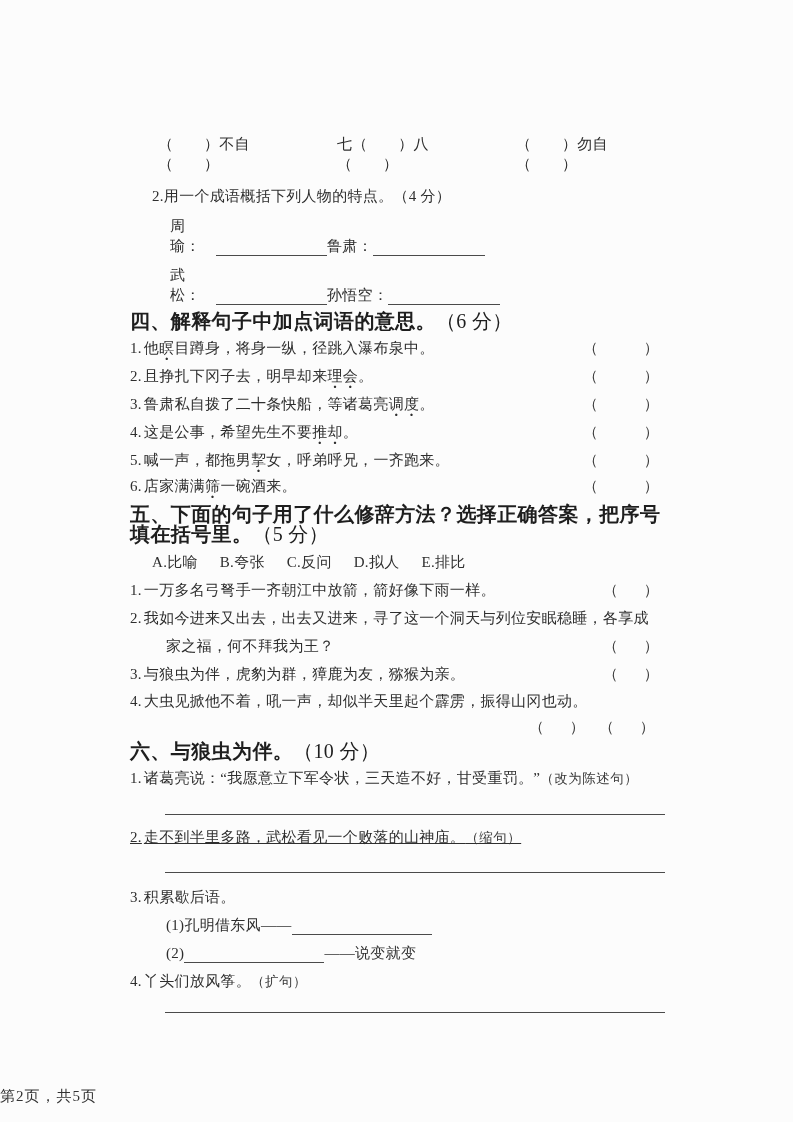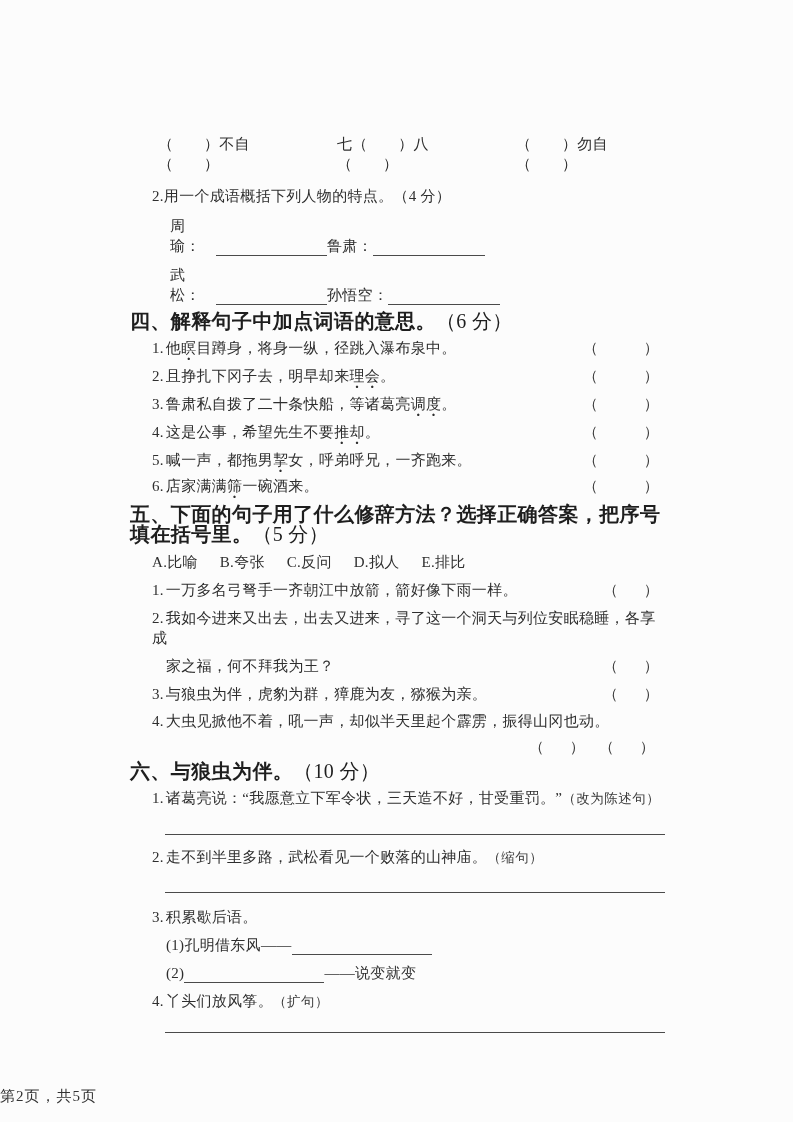--- a/index.html
+++ b/index.html
@@ -23,24 +23,24 @@
   .person-col2{display:inline-flex;align-items:flex-end;}
   .u-line{display:inline-block;border-bottom:1.4px solid #4a4a4a;height:15px;}
   .u-112{width:112px;}
   .u-140{width:140px;}
   
   .sec-title{
     font-family:"Liberation Sans","DejaVu Sans",sans-serif;
     font-weight:700;font-size:20px;color:#1e1e1e;margin:0;line-height:20px;letter-spacing:.4px;
   }
   .mt6{margin-top:6px;}.mt7{margin-top:7px;}.mt8{margin-top:8px;}
-  .mt4{margin-top:4px;}.mt12{margin-top:12px;}.mt14{margin-top:14px;}
+  .mt4{margin-top:4px;}.mt12{margin-top:12px;text-decoration:underline;}.mt14{margin-top:14px;}
   .mt20{margin-top:20px;}.mt24{margin-top:24px;}.mt25{margin-top:25px;}
   
-  .q-row{display:flex;justify-content:space-between;align-items:flex-start;margin-left:22px;}
+  .q-row{display:flex;justify-content:space-between;align-items:flex-start;}
   .q-row.cont{margin-left:36px;align-items:flex-end;}
   .q-text{flex:1 1 auto;}
   .q-num{margin-right:2px;}
   .parens{display:inline-flex;justify-content:space-between;flex:0 0 auto;color:#3a3a3a;}
   .parens.w76{width:76px;margin-right:8px;}
   .parens.w56{width:56px;margin-right:8px;}
   .parens-end{display:flex;justify-content:flex-end;gap:6px;margin-right:4px;}
   
   .em-dot{position:relative;}
   .em-dot::after{

